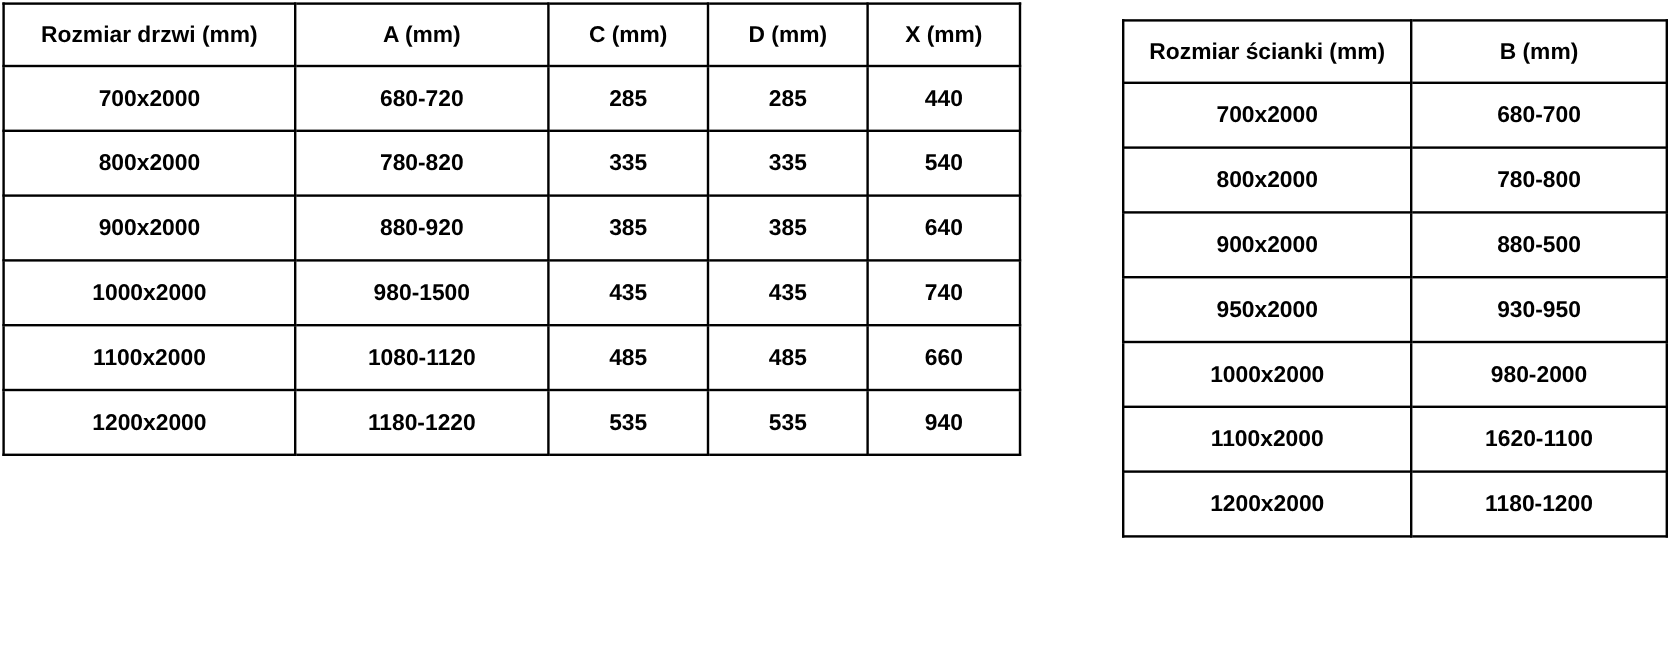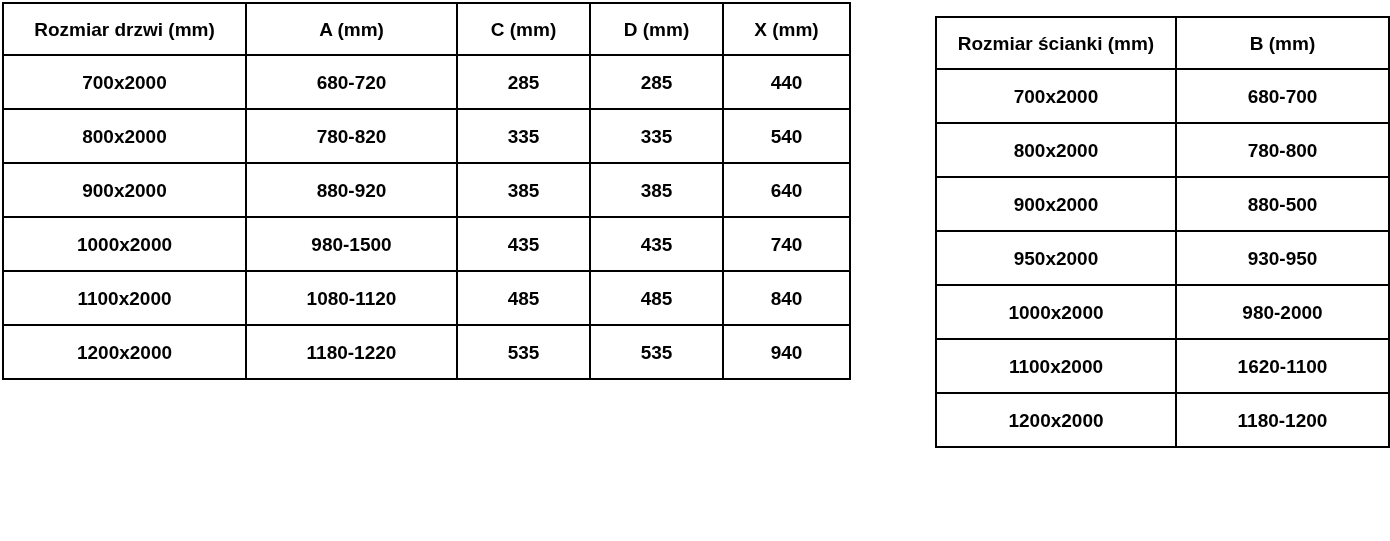--- a/index.html
+++ b/index.html
@@ -94,21 +94,21 @@
         <td>980-1500</td>
         <td>435</td>
         <td>435</td>
         <td>740</td>
       </tr>
       <tr>
         <td>1100x2000</td>
         <td>1080-1120</td>
         <td>485</td>
         <td>485</td>
-        <td>840</td>
+        <td>660</td>
       </tr>
       <tr>
         <td>1200x2000</td>
         <td>1180-1220</td>
         <td>535</td>
         <td>535</td>
         <td>940</td>
       </tr>
     </tbody>
   </table>

